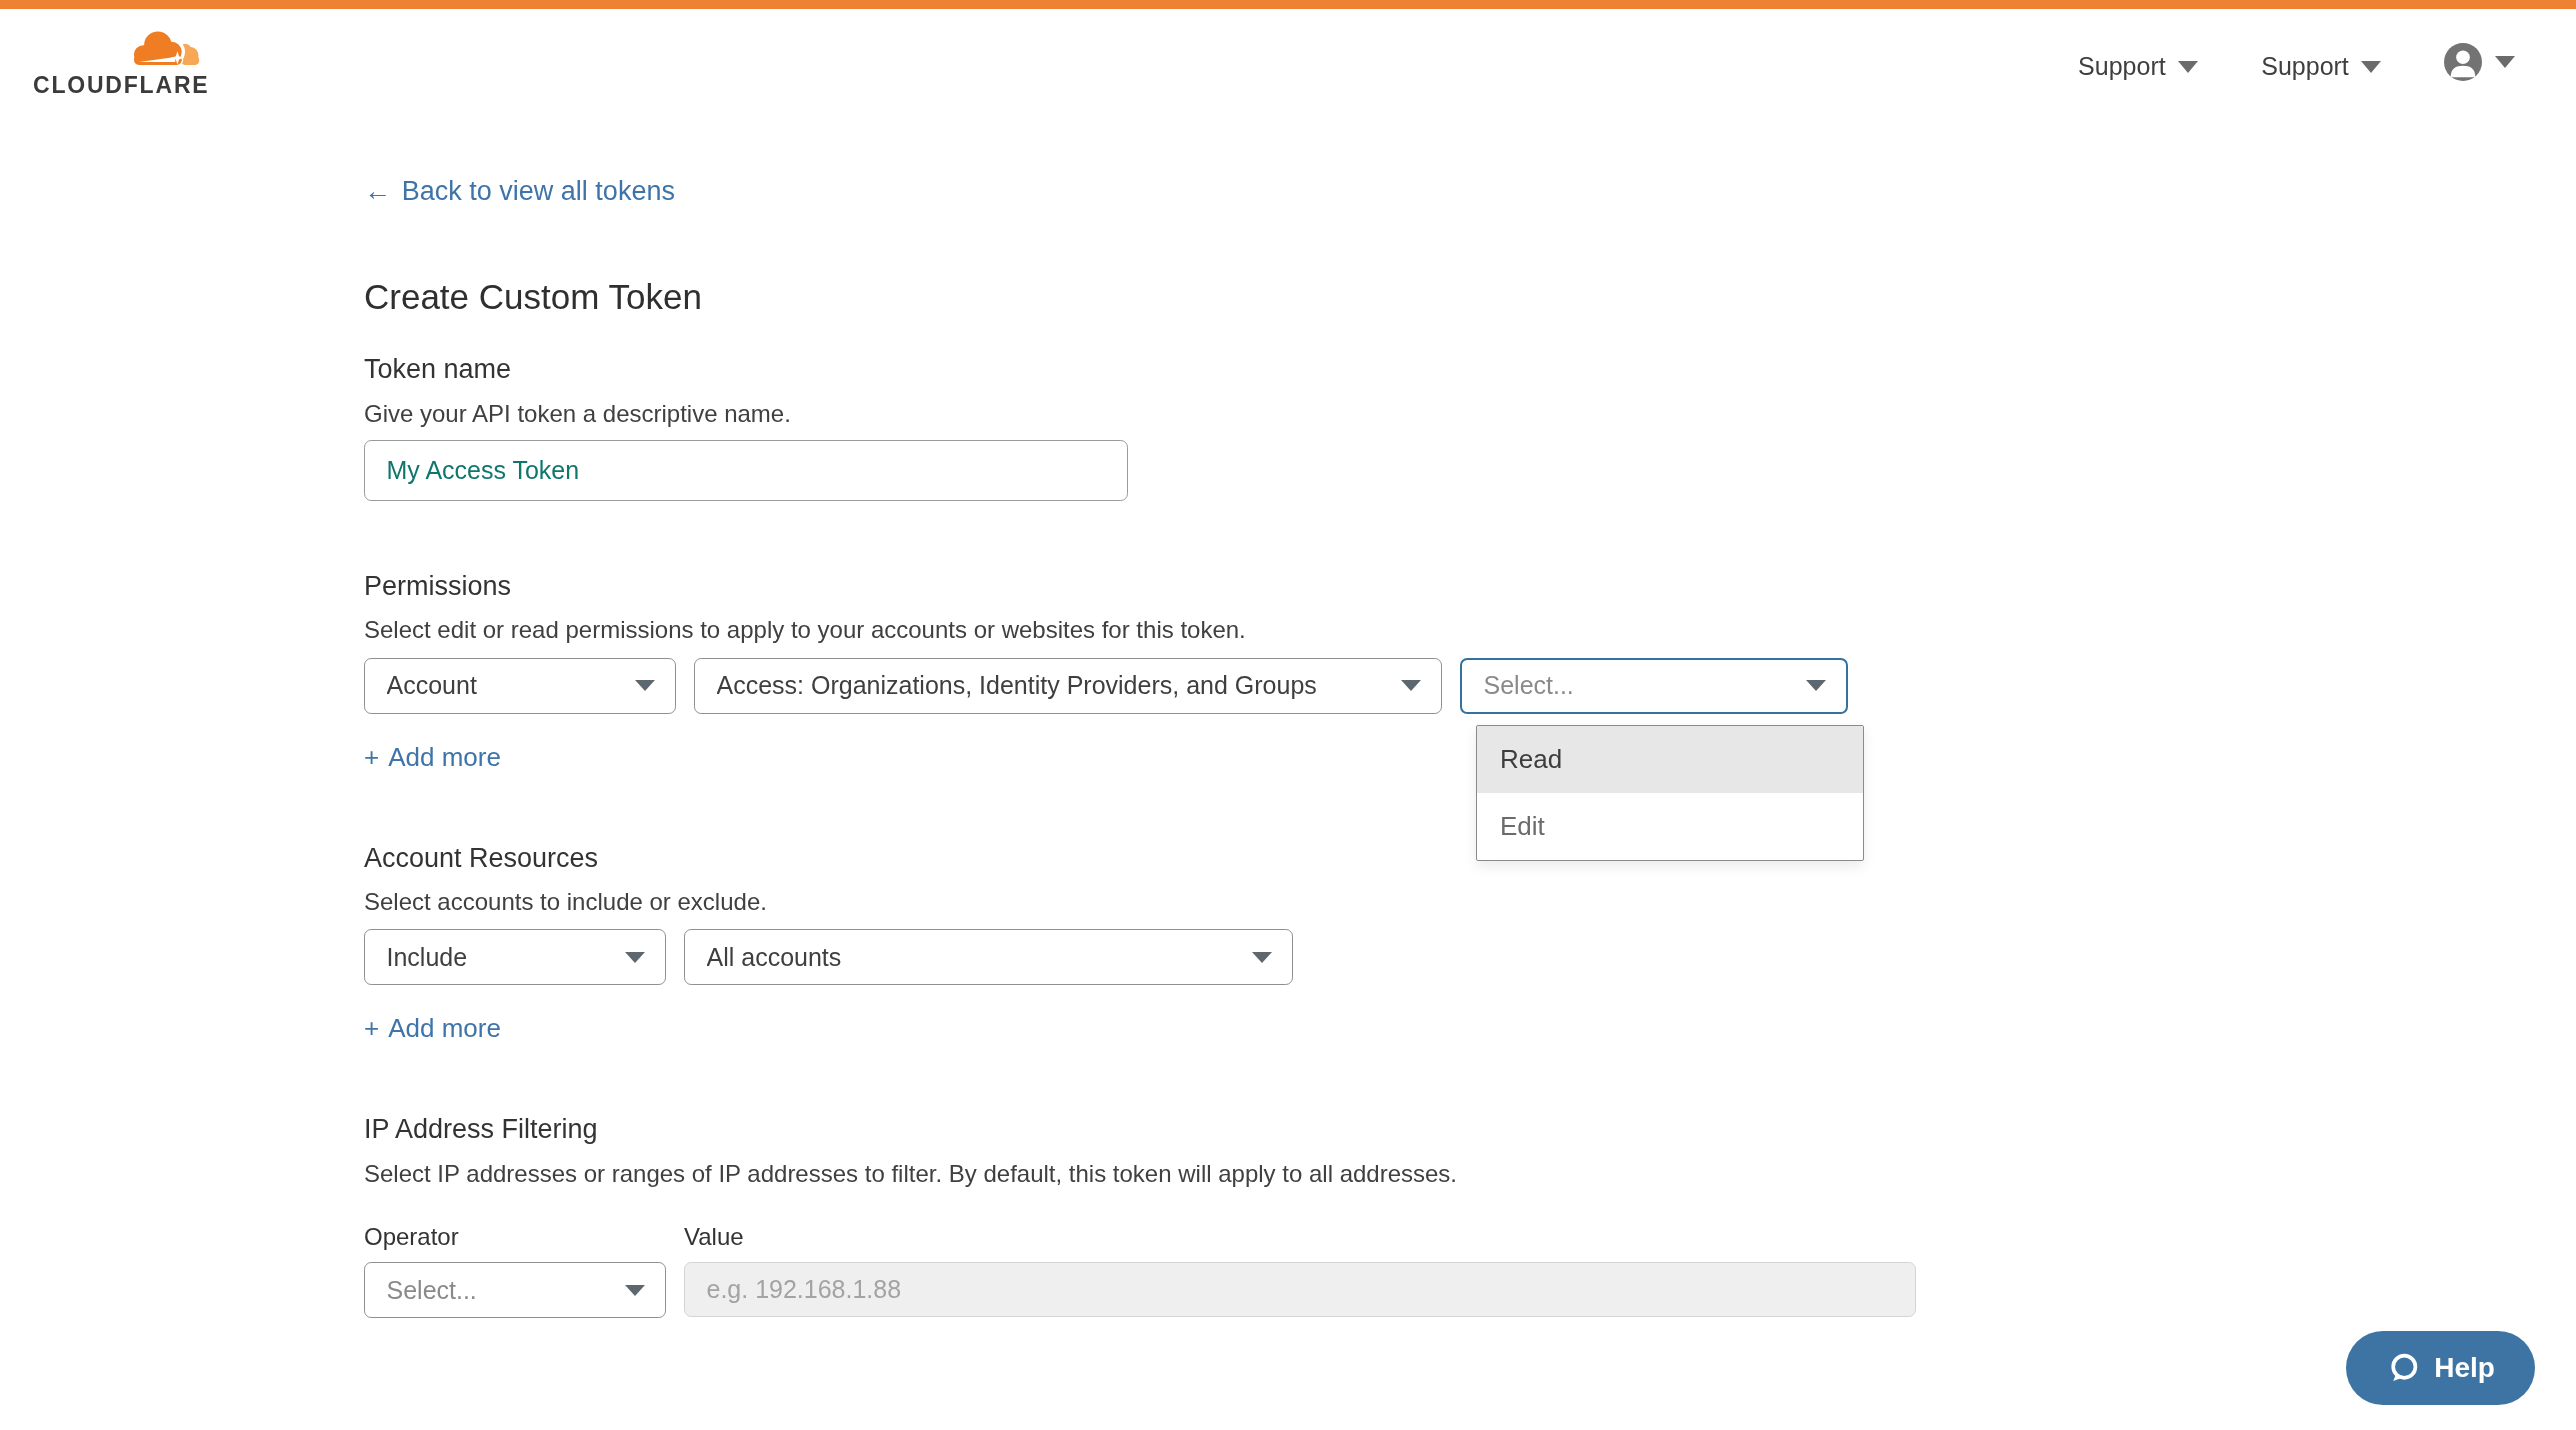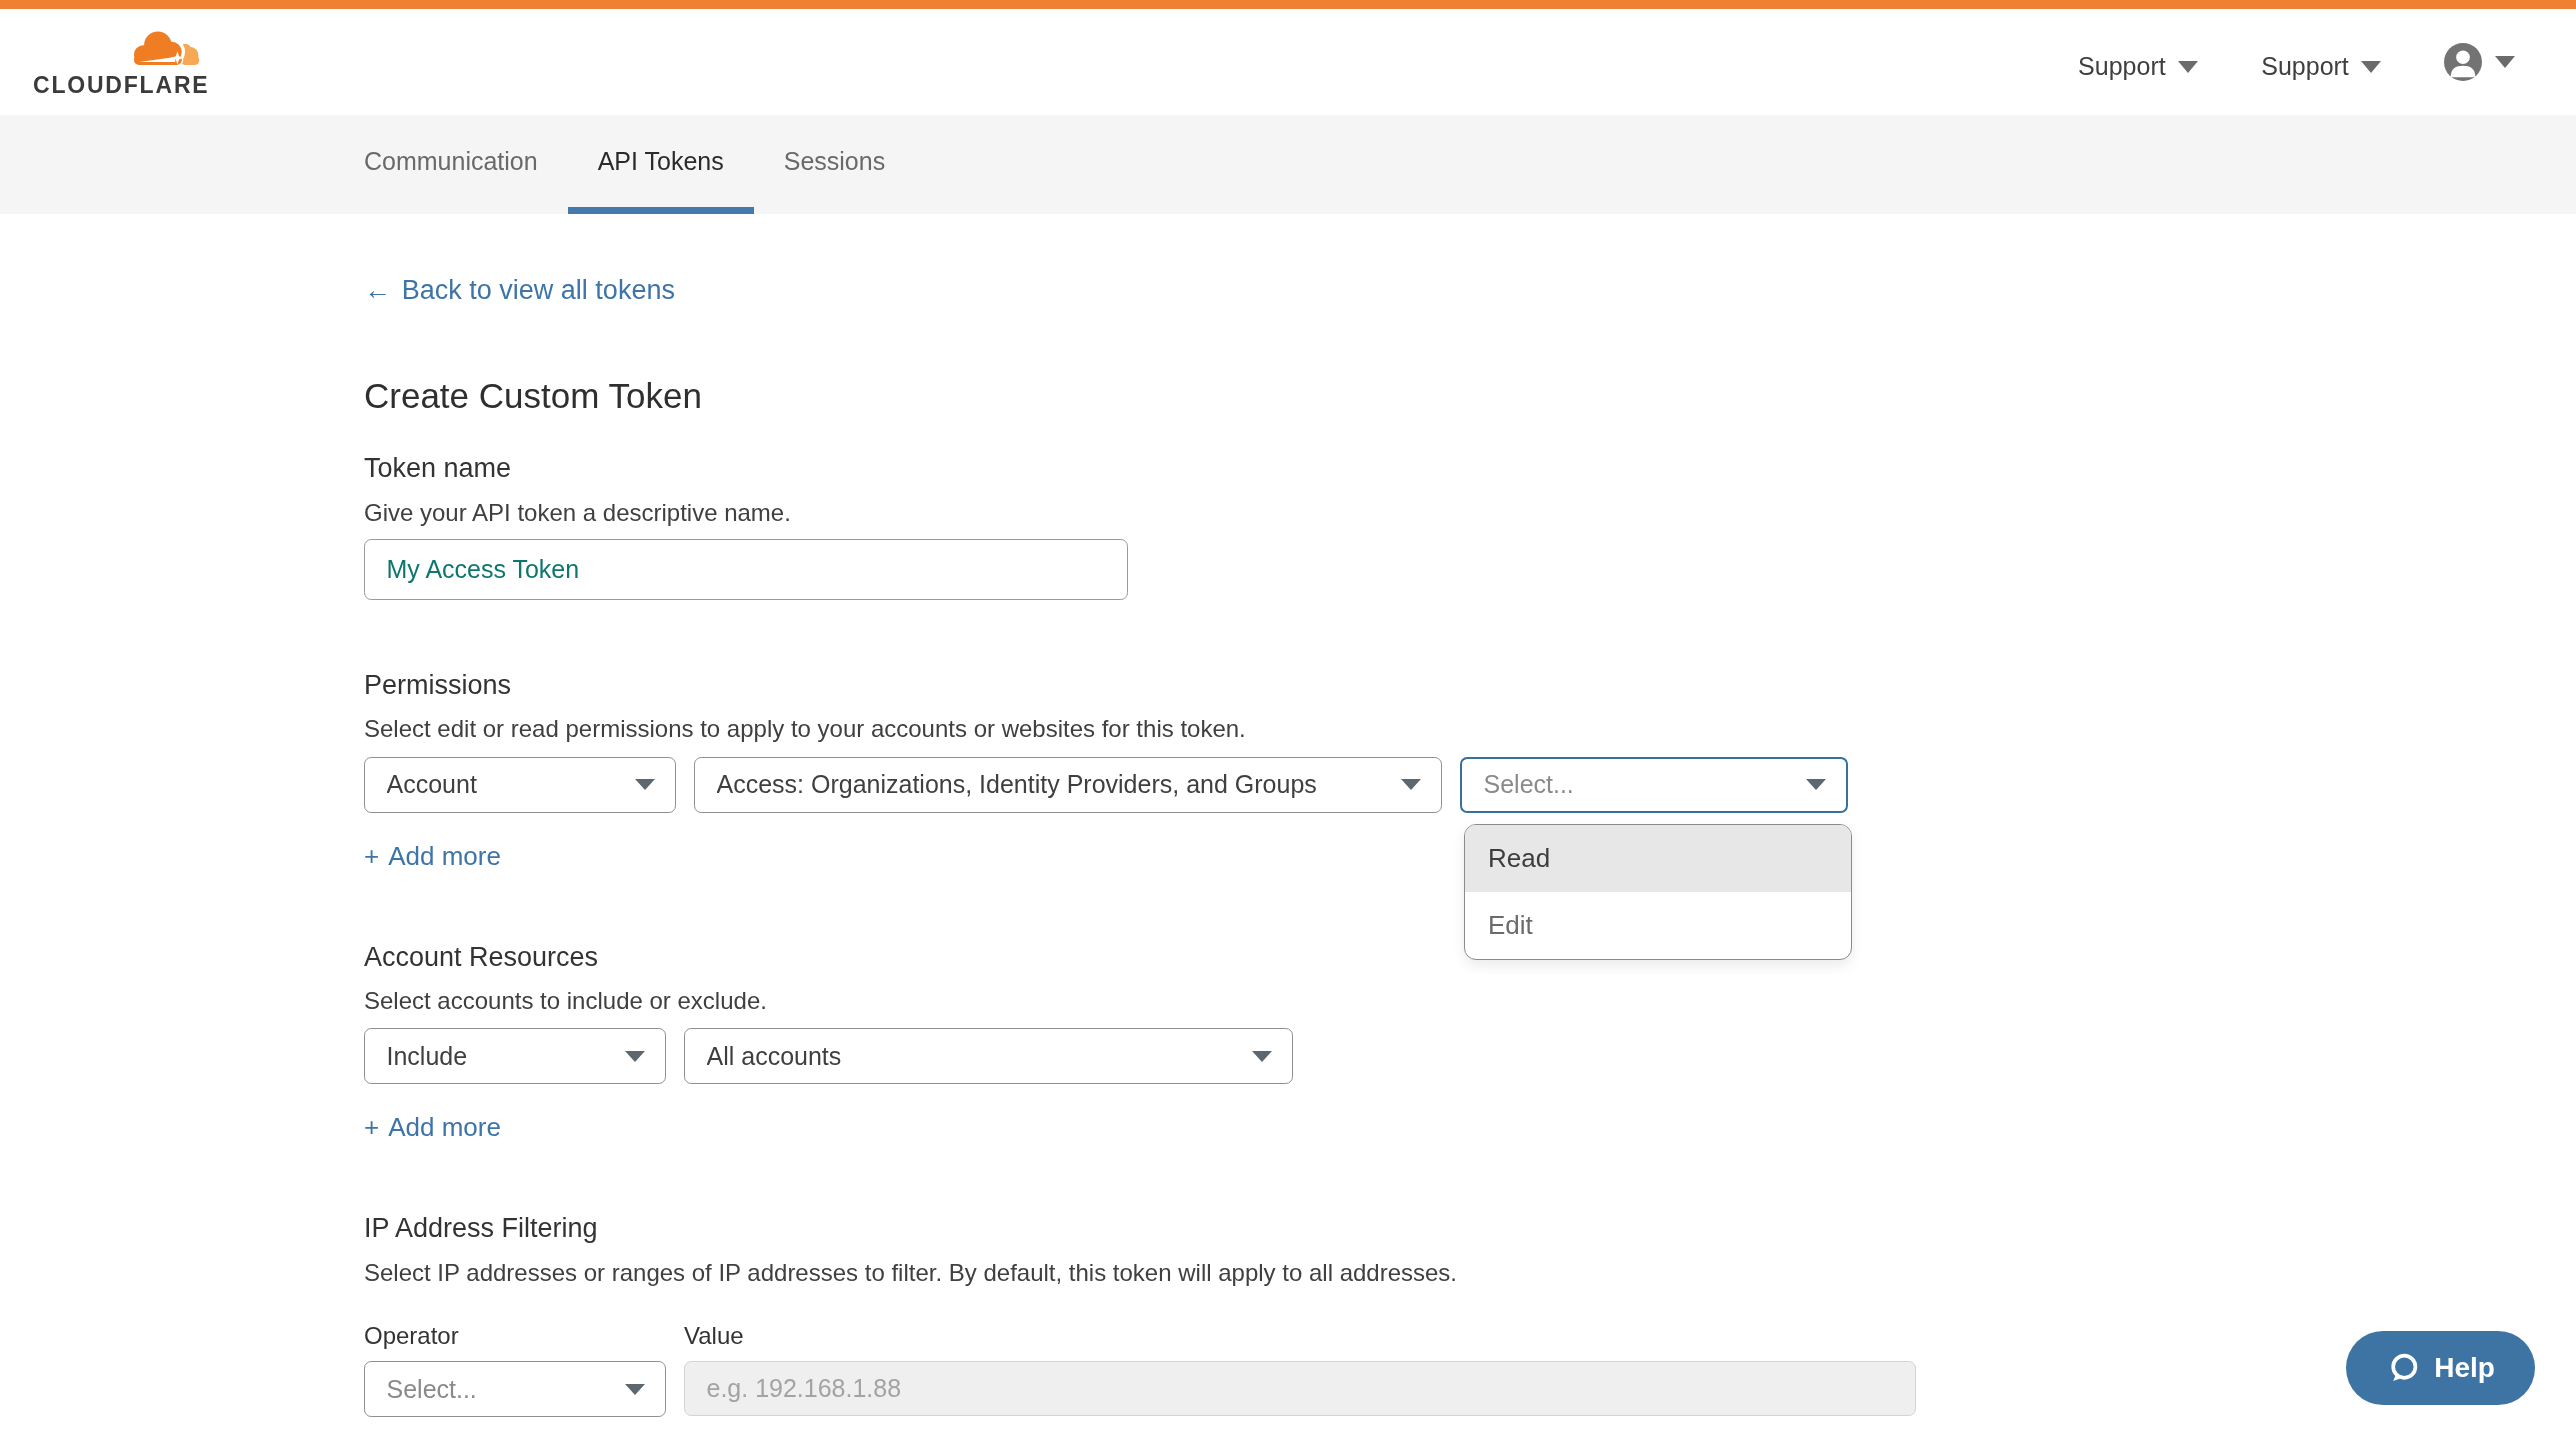--- a/index.html
+++ b/index.html
@@ -63,22 +63,22 @@
 
   .w-category { width:312px; }
   .w-scope { width:748px; }
   .w-level { width:388px; }
   .w-mode { width:302px; }
   .w-accounts { width:609px; }
   .w-operator { width:302px; }
 
   .select-wrap { position:relative; width:388px; }
   .menu {
-    position:absolute; top:calc(100% + 11.7px); left:4px; width:100%;
-    background:#fff; border:1.8px solid #8a8a8a; border-radius:12px; overflow:hidden;
+    position:absolute; top:calc(100% + 11.7px); left:16px; width:100%;
+    background:#fff; border:1.8px solid #8a8a8a; border-radius:2px; overflow:hidden;
     box-shadow:0 5.4px 12.6px rgba(0,0,0,.08); z-index:5;
   }
   .menu-item { height:67px; display:flex; align-items:center; padding-left:23px; font-size:26px; color:#6b6b6b; cursor:pointer; }
   .menu-item.highlighted { background:#e7e7e7; color:#3d3d3d; }
 
   .add-more { display:inline-flex; gap:9px; margin-top:27px; font-size:26px; line-height:32px; color:#3e74a8; font-weight:500; text-decoration:none; cursor:pointer; }
 
   .labels-row { display:flex; margin-top:33px; }
   .field-label { font-size:24px; color:#333; }
   .label-operator { width:320px; }
@@ -141,25 +141,20 @@
           <g clip-path="url(#avclip)">
             <circle cx="20" cy="15" r="7.2" fill="#ffffff"></circle>
             <path d="M7 36 C7 27 12.5 24 20 24 C27.5 24 33 27 33 36 Z" fill="#ffffff"></path>
           </g>
         </svg>
         <span class="caret"></span>
       </div>
     </nav>
   </header>
 
-  <div class="tab-bar">
-    <div class="tab">Communication</div>
-    <div class="tab active">API Tokens</div>
-    <div class="tab">Sessions</div>
-  </div>
 
   <main class="content">
     <a class="back-link">
       <span>←</span>
       <span>Back to view all tokens</span>
     </a>
 
     <h1 class="page-title">Create Custom Token</h1>
 
     <section>

